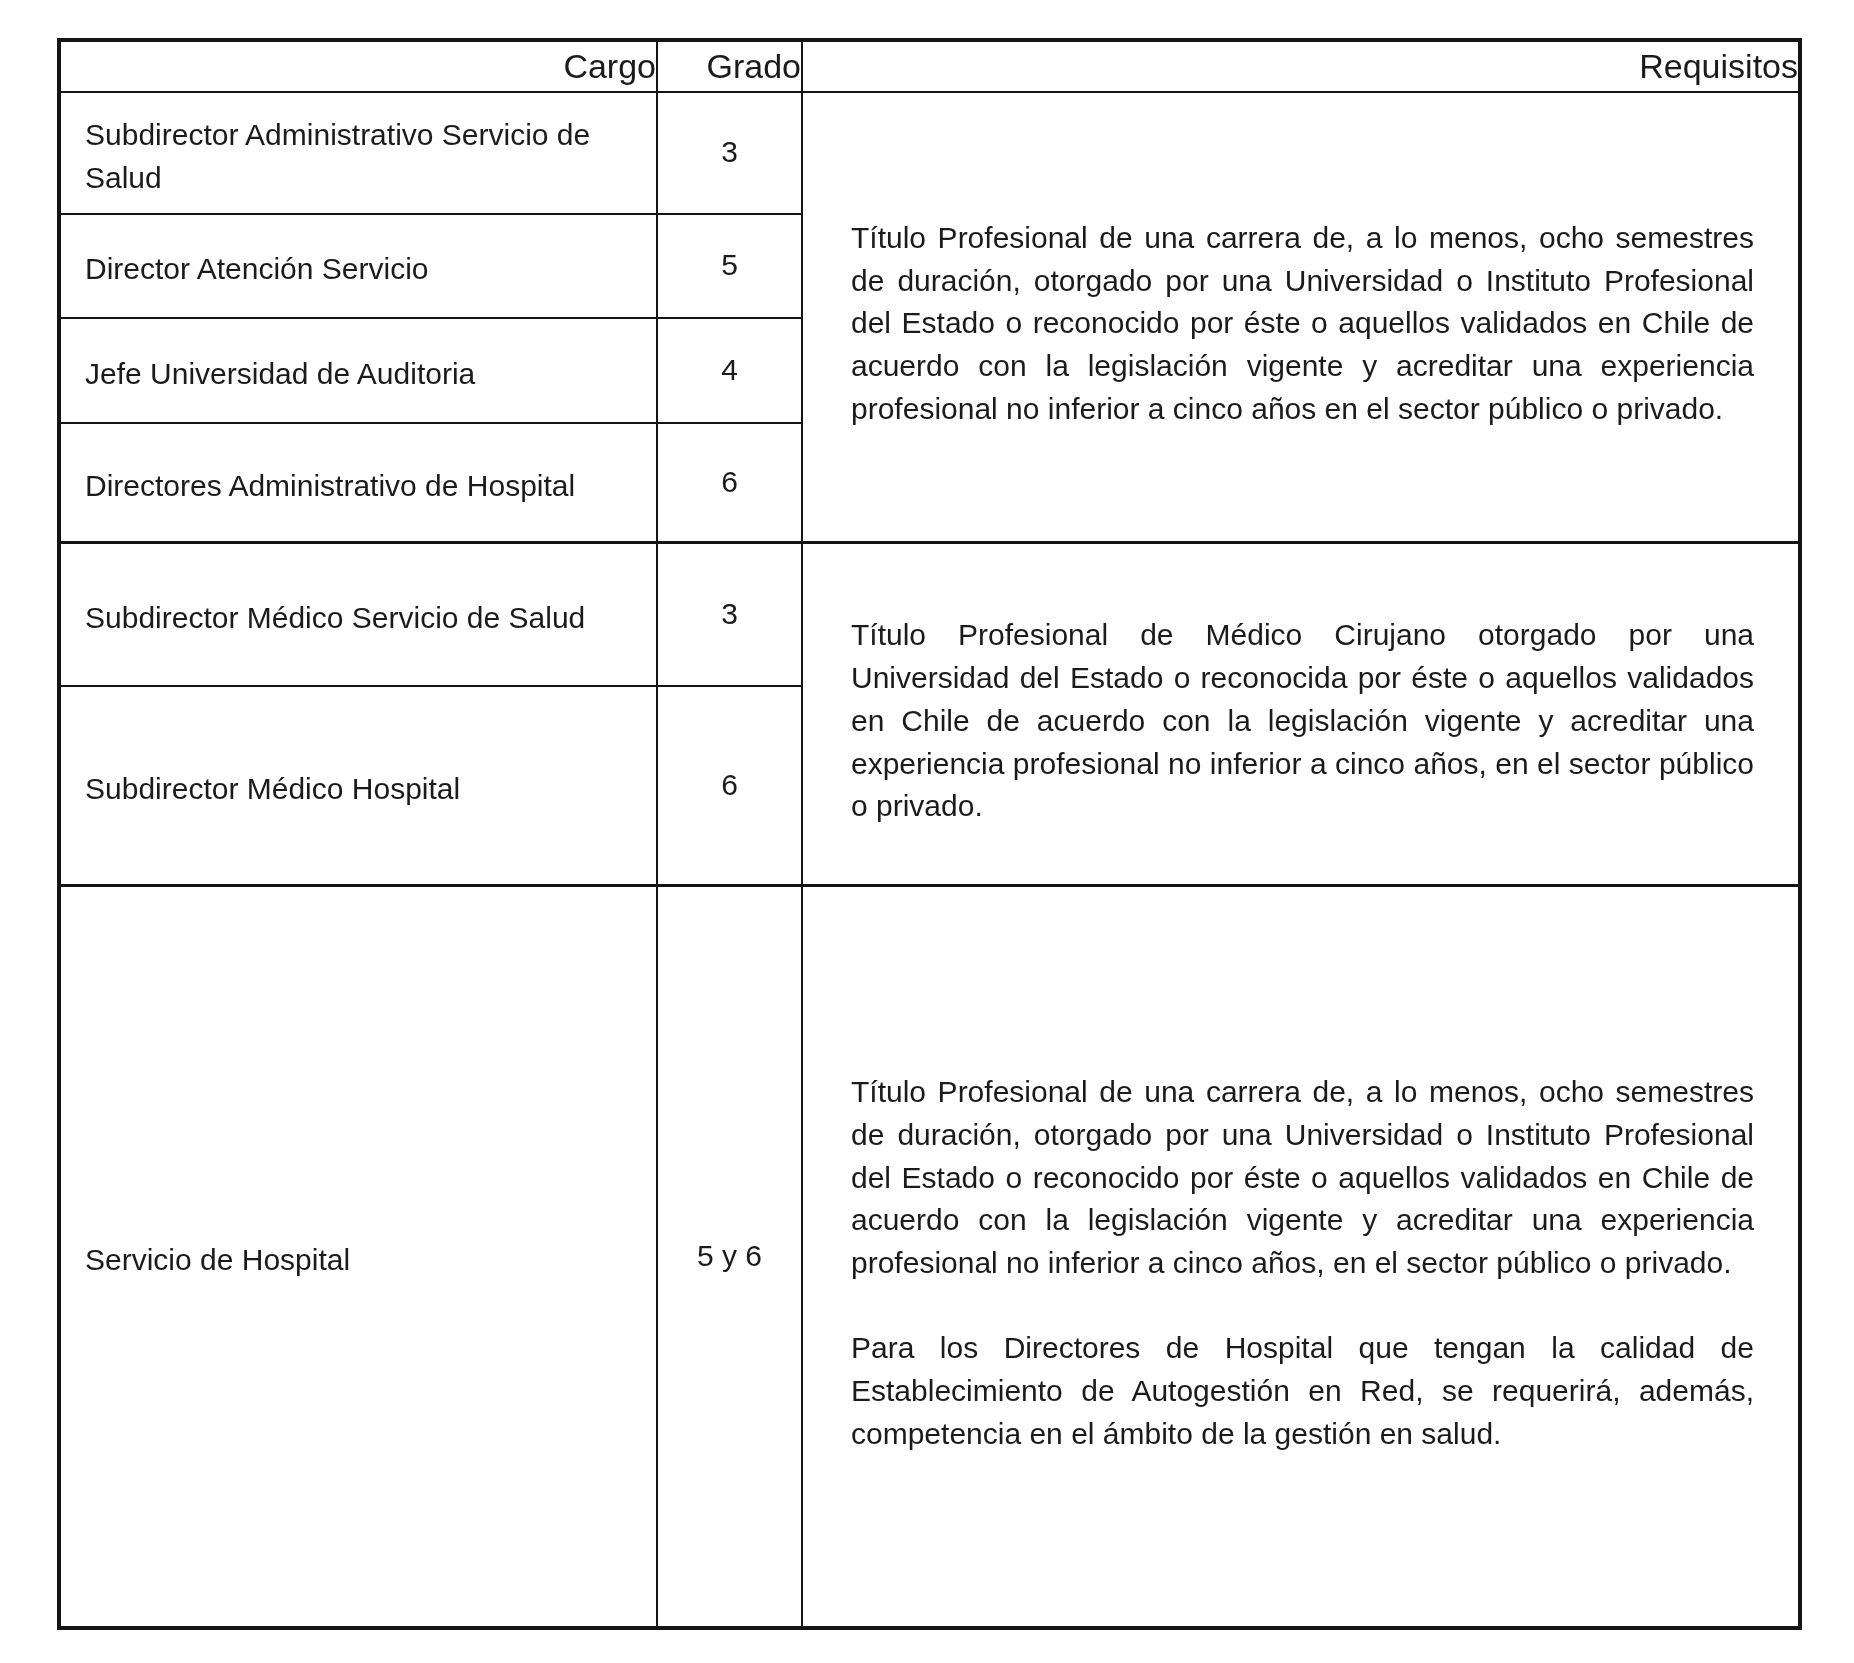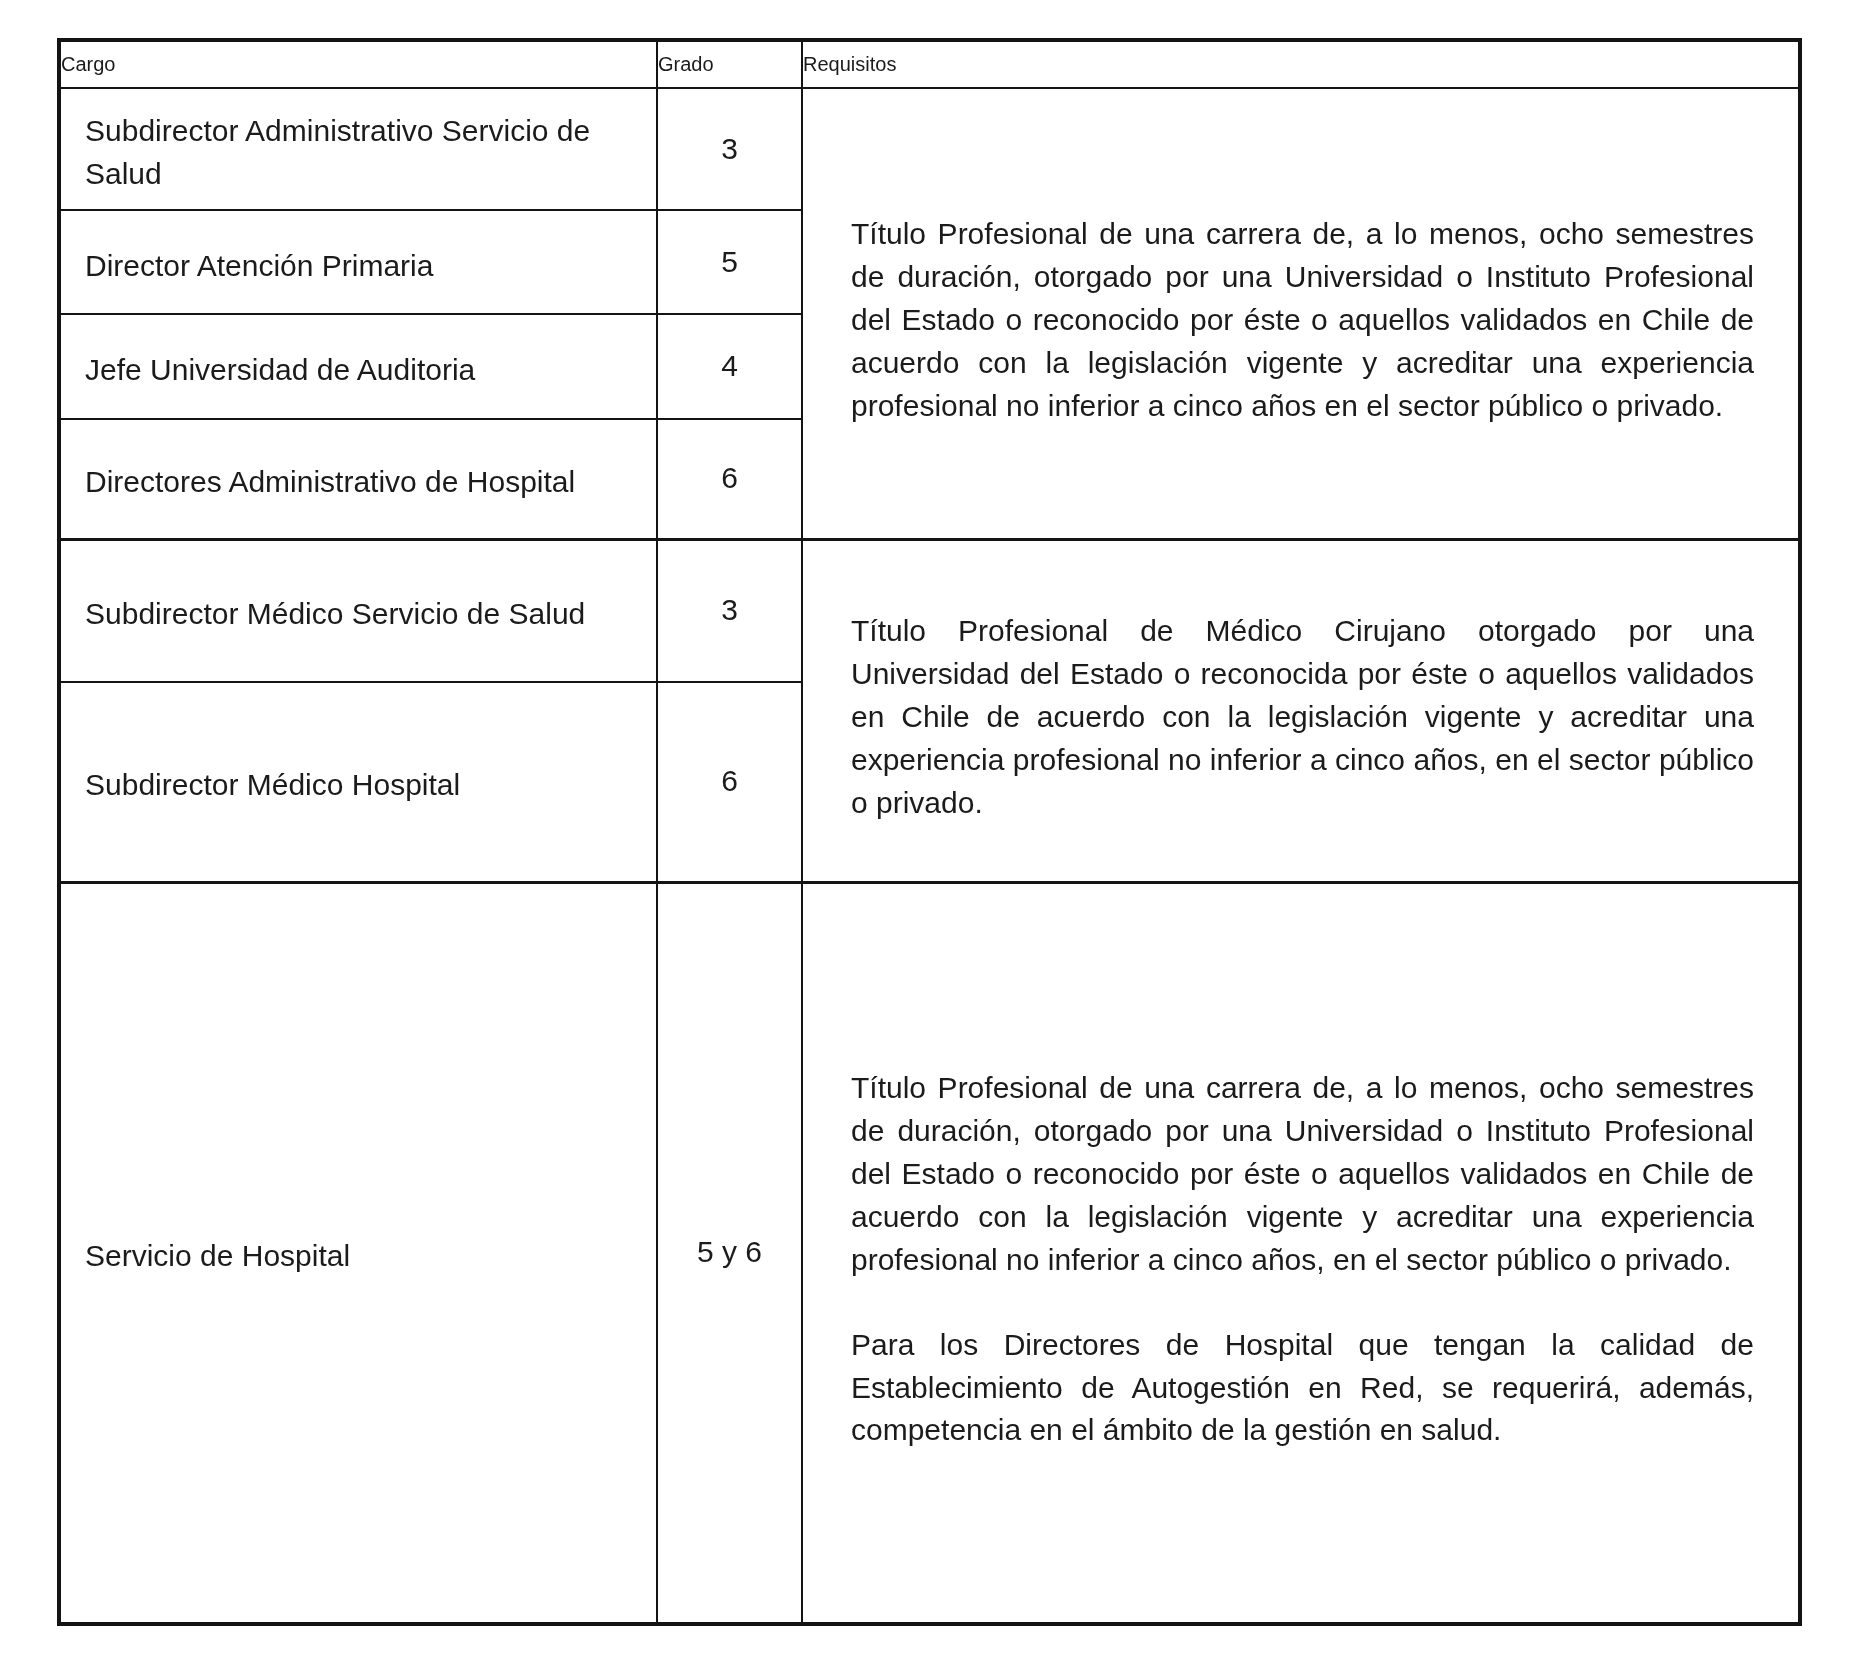--- a/index.html
+++ b/index.html
@@ -46,23 +46,23 @@
   tr.header-row    { height: 48px; }
   tr.r1 { height: 122px; }
   tr.r2 { height: 104px; }
   tr.r3 { height: 105px; }
   tr.r4 { height: 120px; }
   tr.r5 { height: 143px; }
   tr.r6 { height: 200px; }
   tr.r7 { height: 742px; }
 
   .doc-table th {
-    text-align: left;
+    text-align: right;
     vertical-align: middle;
-    font-size: 20px;
+    font-size: 34px;
   }
   td.cargo {
     text-align: left;
     padding: 8px 20px 0 24px;
   }
   td.grado {
     text-align: center;
   }
   td.req {
     text-align: justify;
@@ -89,21 +89,21 @@
       </tr>
 
       <tr class="row r1">
         <td class="cargo">Subdirector Administrativo Servicio de Salud</td>
         <td class="grado">3</td>
         <td class="req" rowspan="4">
           <p>Título Profesional de una carrera de, a lo menos, ocho semestres de duración, otorgado por una Universidad o Instituto Profesional del Estado o reconocido por éste o aquellos validados en Chile de acuerdo con la legislación vigente y acreditar una experiencia profesional no inferior a cinco  años en el sector público o privado.</p>
         </td>
       </tr>
       <tr class="row r2">
-        <td class="cargo">Director Atención Primaria</td>
+        <td class="cargo">Director Atención Servicio</td>
         <td class="grado">5</td>
       </tr>
       <tr class="row r3">
         <td class="cargo">Jefe Universidad de Auditoria</td>
         <td class="grado">4</td>
       </tr>
       <tr class="row r4">
         <td class="cargo">Directores Administrativo de Hospital</td>
         <td class="grado">6</td>
       </tr>

